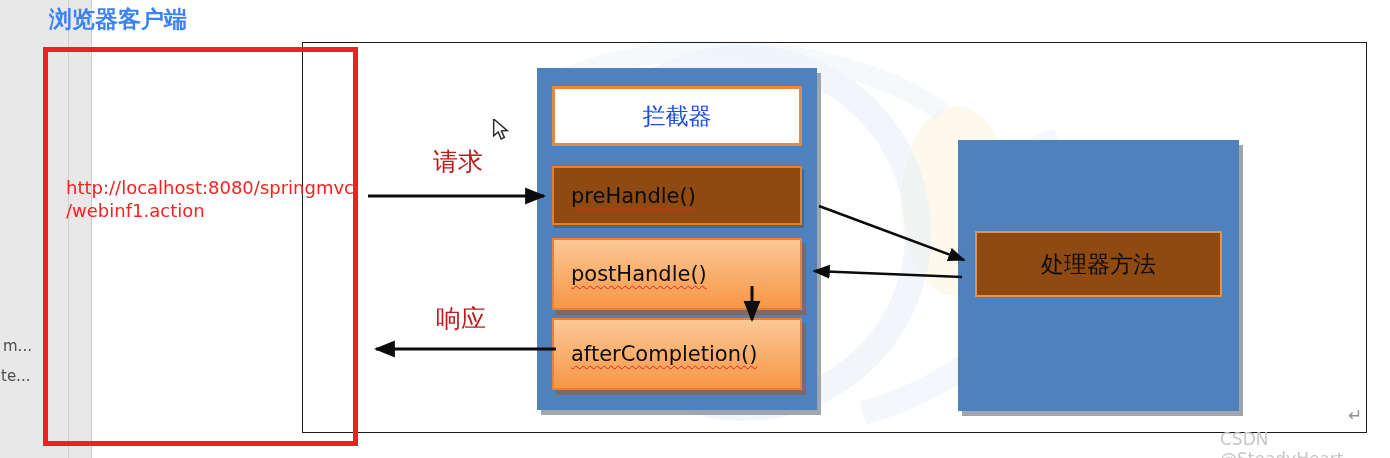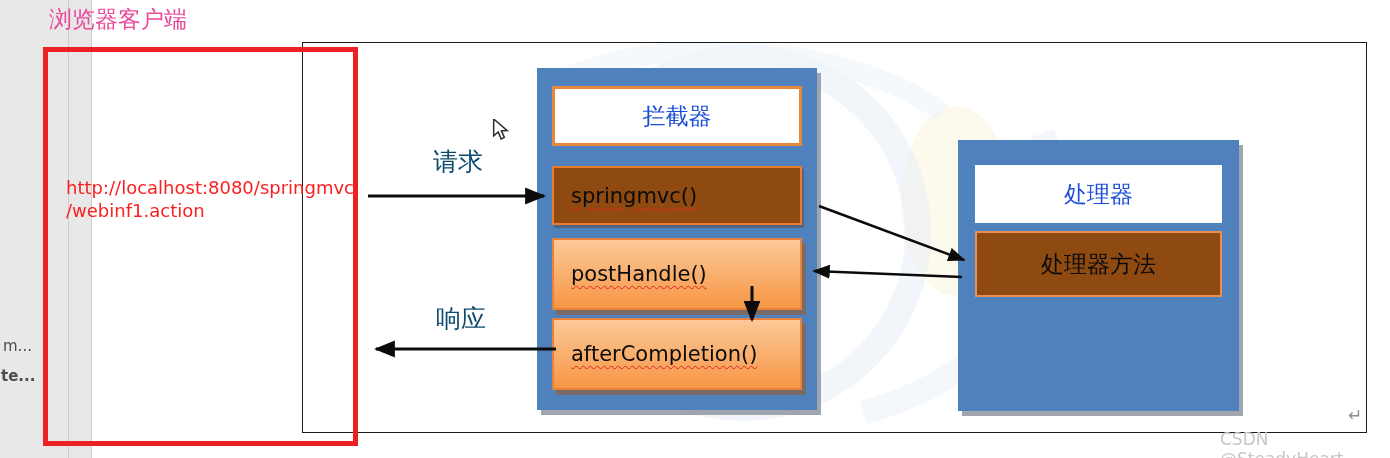--- a/index.html
+++ b/index.html
@@ -4,23 +4,23 @@
 <style>
   html,body{margin:0;padding:0;background:#fff;}
   *{box-sizing:border-box;}
   .screen{position:relative;width:1390px;height:458px;background:#ffffff;overflow:hidden;
           font-family:"DejaVu Sans","Liberation Sans",sans-serif;}
   
   .gutter{position:absolute;left:0;top:0;width:92px;height:458px;background:#e8e8e8;z-index:1;}
   .g-line{position:absolute;top:0;width:1px;height:458px;background:#cdcdcd;}
   .g-line.l1{left:68px;} .g-line.l2{left:91px;}
   .g-item{position:absolute;font-size:15px;color:#4d4d4d;z-index:2;}
-  .g-item.i1{left:3px;top:337px;} .g-item.i2{left:1px;top:367px;font-weight:bold;}
+  .g-item.i1{left:3px;top:337px;} .g-item.i2{left:1px;top:367px;}
   
-  .page-title{position:absolute;left:49px;top:4px;font-size:23px;font-weight:400;color:#ec4899;z-index:7;}
+  .page-title{position:absolute;left:49px;top:4px;font-size:23px;font-weight:700;color:#3b82f6;z-index:7;}
   
   .canvas{position:absolute;left:302px;top:42px;width:1065px;height:391px;background:#fff;
           border:1px solid #1a1a1a;z-index:2;}
   .bg-watermark{position:absolute;left:0;top:0;z-index:0;pointer-events:none;}
   
   .client-box{position:absolute;left:43px;top:47px;width:315px;height:399px;
               border:5px solid #ed2024;background:transparent;z-index:6;}
   .url{position:absolute;left:66px;top:176px;width:296px;font-size:18px;line-height:23px;
        color:#fb2020;z-index:7;}
   
@@ -39,21 +39,21 @@
                 font-family:"DejaVu Serif","Liberation Serif",serif;font-size:23px;
                 border:2px solid #e89050;}
   .orangebox{position:absolute;left:15px;width:250px;height:72px;padding-left:17px;
              background:linear-gradient(#fbc997,#f79646);border:2px solid #e8813b;
              color:#0b0b0b;font-size:21px;display:flex;align-items:center;
              box-shadow:4px 5px 0 rgba(155,90,35,0.55);}
   .orangebox.post{top:170px;} .orangebox.after{top:250px;}
   .squiggle{text-decoration:underline wavy #e0281e;text-decoration-thickness:1px;text-underline-offset:4px;}
   
   .arrows{position:absolute;left:0;top:0;z-index:8;pointer-events:none;}
-  .flow-label{position:absolute;width:150px;text-align:center;z-index:8;color:#0c4a6e;
+  .flow-label{position:absolute;width:150px;text-align:center;z-index:8;color:#b91c1c;
               font-family:"DejaVu Serif","Liberation Serif",serif;font-size:25px;}
   .flow-label.request{left:383px;top:145px;}
   .flow-label.response{left:386px;top:302px;}
   .cursor{position:absolute;left:492px;top:119px;z-index:9;}
   
   .wm-text{position:absolute;left:1220px;top:429px;font-size:17px;color:#c6c6c6;z-index:9;}
   .return-mark{position:absolute;left:1348px;top:405px;font-size:17px;color:#8f8f8f;z-index:9;}
 </style>
 </head>
 <body>
@@ -82,34 +82,31 @@
   <div class="url">
     <div>http://localhost:8080/springmvc</div>
     <div>/webinf1.action</div>
   </div>
 
   <div class="group interceptor">
     <div class="titlebox interceptor-t">
       <span>拦截器</span>
     </div>
     <div class="brownbox pre">
-      <span class="squiggle">springmvc()</span>
+      <span class="squiggle">preHandle()</span>
     </div>
     <div class="orangebox post">
       <span class="squiggle">postHandle()</span>
     </div>
     <div class="orangebox after">
       <span class="squiggle">afterCompletion()</span>
     </div>
   </div>
 
   <div class="group handler">
-    <div class="titlebox handler-t">
-      <span>处理器</span>
-    </div>
     <div class="brownbox handler-m">
       <span>处理器方法</span>
     </div>
   </div>
 
   <svg class="arrows" width="1390" height="458" viewBox="0 0 1390 458">
     <defs>
       <marker id="ah" viewBox="0 0 10 8" refX="9" refY="4" markerWidth="7" markerHeight="6" orient="auto-start-reverse">
         <polygon points="0,0 10,4 0,8" fill="#0b0b0b"></polygon>
       </marker>

